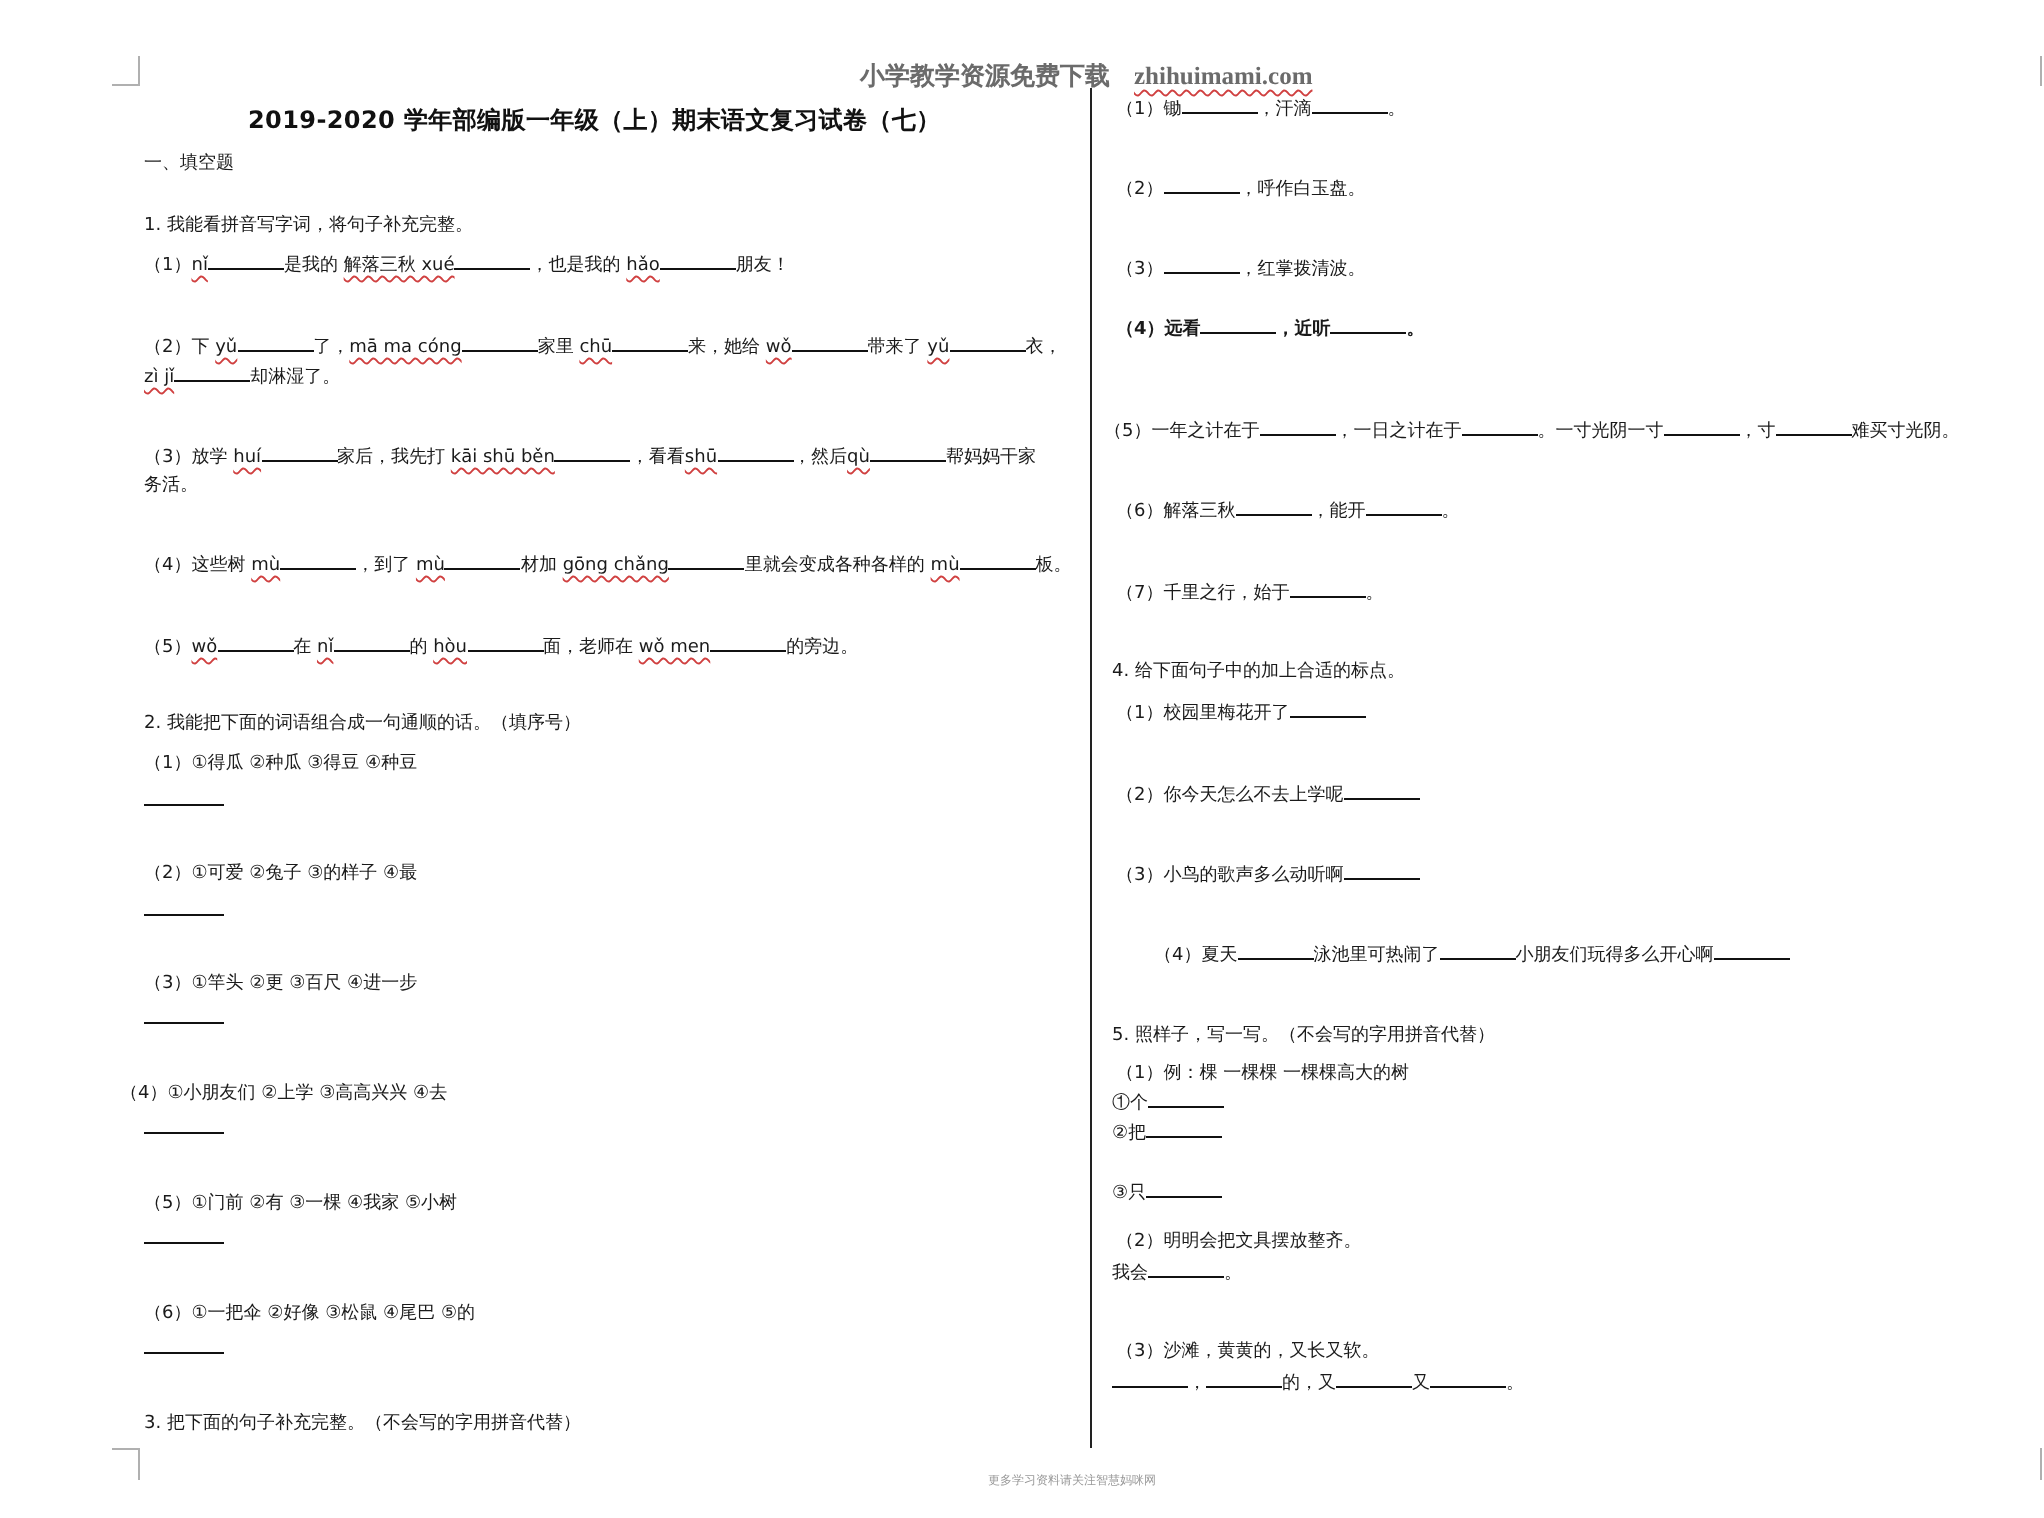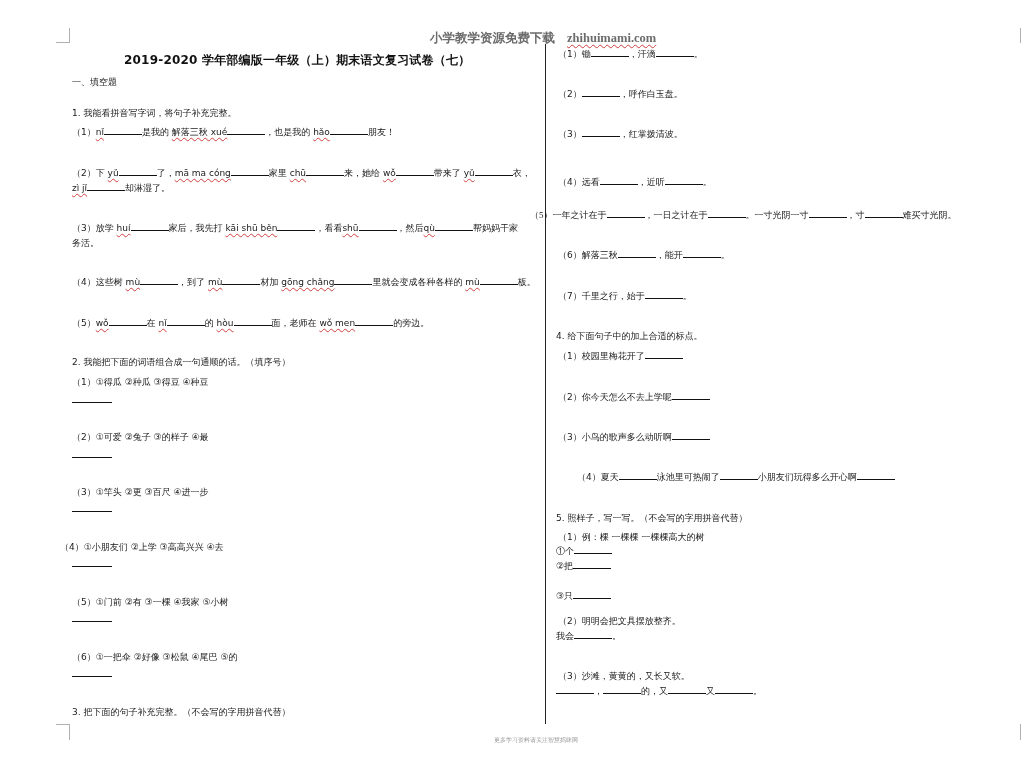--- a/index.html
+++ b/index.html
@@ -87,24 +87,24 @@
 
 <div class="line" style="left:558px;top:48px;">
   <span>（1）</span><span>锄</span><span class="blank" style="width:38px"></span><span>，汗滴</span><span class="blank" style="width:38px"></span><span>。</span>
 </div>
 <div class="line" style="left:558px;top:88px;">
   <span>（2）</span><span class="blank" style="width:38px"></span><span>，呼作白玉盘。</span>
 </div>
 <div class="line" style="left:558px;top:128px;">
   <span>（3）</span><span class="blank" style="width:38px"></span><span>，红掌拨清波。</span>
 </div>
-<div class="line" style="left:558px;top:176px;">
+<div class="line" style="left:558px;top:158px;font-weight:bold;">
   <span>（4）</span><span>远看</span><span class="blank" style="width:38px"></span><span>，近听</span><span class="blank" style="width:38px"></span><span>。</span>
 </div>
-<div class="line" style="left:530px;top:209px;font-family:Liberation Serif, serif;">
+<div class="line" style="left:552px;top:209px;">
   <span>（5）</span><span>一年之计在于</span><span class="blank" style="width:38px"></span><span>，一日之计在于</span><span class="blank" style="width:38px"></span><span>。一寸光阴一寸</span><span class="blank" style="width:38px"></span><span>，寸</span><span class="blank" style="width:38px"></span><span>难买寸光阴。</span>
 </div>
 <div class="line" style="left:558px;top:249px;">
   <span>（6）</span><span>解落三秋</span><span class="blank" style="width:38px"></span><span>，能开</span><span class="blank" style="width:38px"></span><span>。</span>
 </div>
 <div class="line" style="left:558px;top:290px;">
   <span>（7）</span><span>千里之行，始于</span><span class="blank" style="width:38px"></span><span>。</span>
 </div>
 
 <div class="line" style="left:556px;top:330px;">4. 给下面句子中的加上合适的标点。</div>

